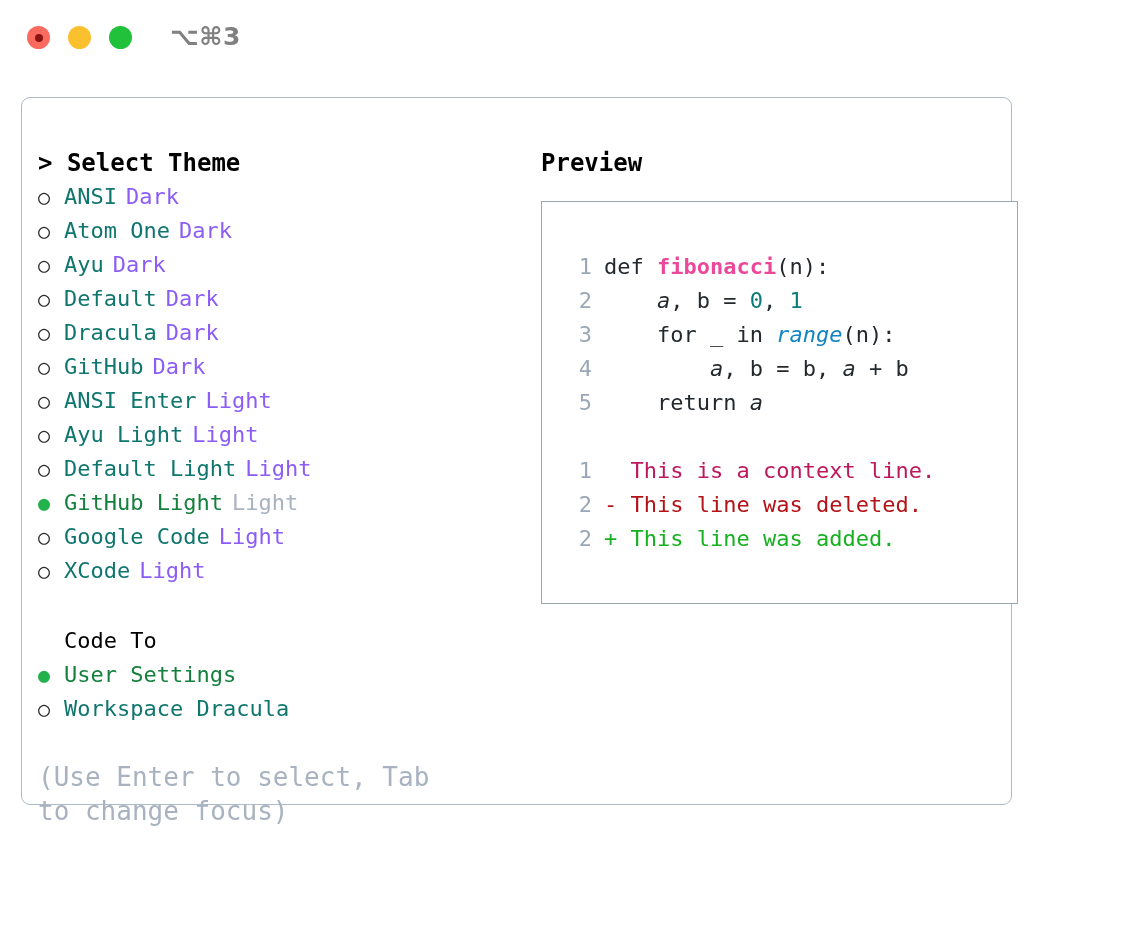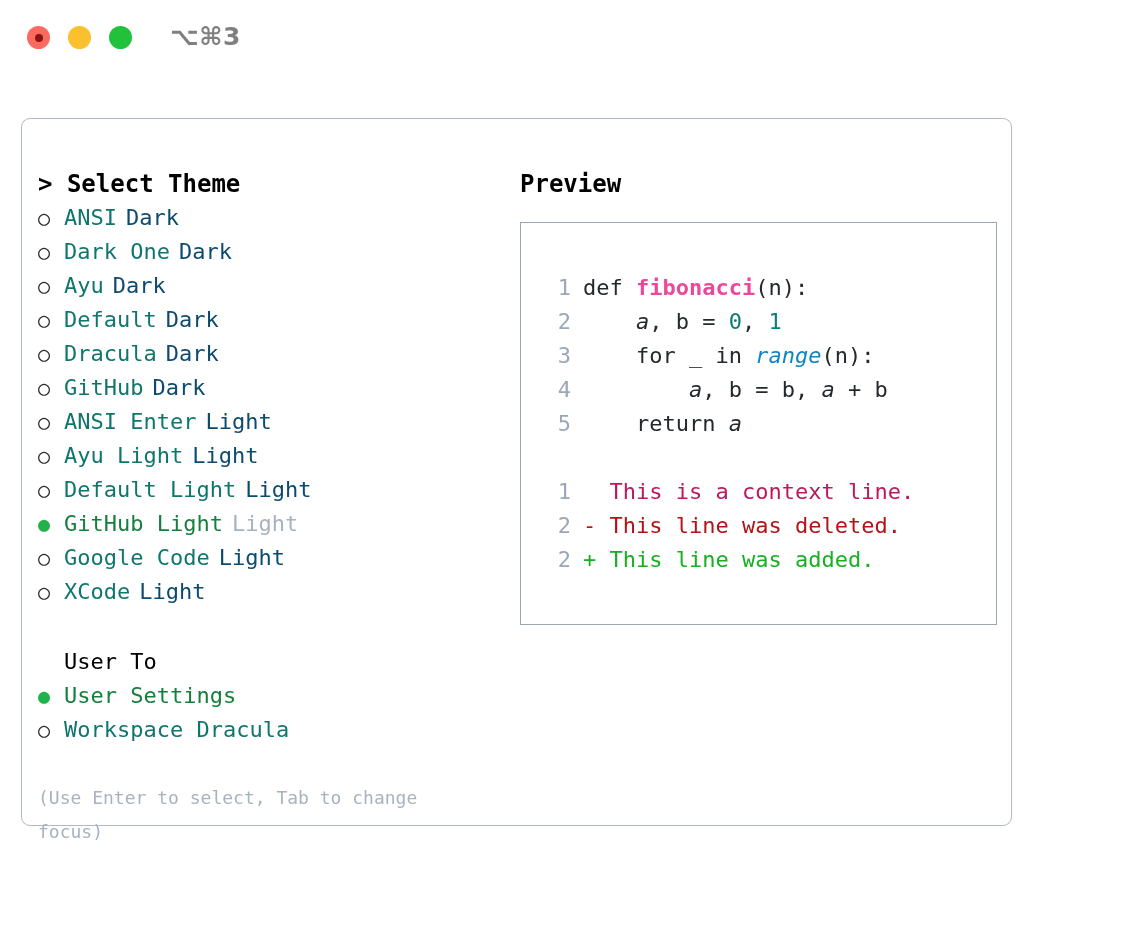--- a/index.html
+++ b/index.html
@@ -71,21 +71,20 @@
   .panel {
     position: absolute;
     left: 21px;
     top: 97px;
     width: 991px;
     height: 708px;
     border: 1.5px solid #aebac6;
     border-radius: 9px;
     box-sizing: border-box;
     background: #ffffff;
-    margin-top: 21px;
   }
 
   .columns {
     position: absolute;
     left: 0; top: 0;
     width: 100%;
     height: 100%;
   }
 
   
@@ -117,47 +116,47 @@
     width: 26px;
     flex: 0 0 26px;
     font-size: 20px;
     color: #2a2a2a;
     line-height: 34px;
   }
   .bullet.sel { color: #22b24c; }
   .opt-label { color: #0f766e; }
   .opt-row.selected .opt-label { color: #15803d; }
   .opt-kind {
-    color: #0c4a6e;
+    color: #8b5cf6;
     margin-left: 9px;
   }
   .opt-row.selected .opt-kind { color: #a8b2c0; }
 
   .apply-block { margin-top: 36px; }
   .apply-head {
     font-size: 22px;
     color: #000000;
     line-height: 34px;
     padding-left: 26px;
     white-space: pre;
   }
 
   .hint {
     margin-top: 34px;
-    font-size: 18px;
+    font-size: 26px;
     color: #a8b2c0;
     line-height: 34px;
     width: 410px;
     white-space: pre-wrap;
   }
 
   
   .right-col {
     position: absolute;
-    left: 458px;
+    left: 479px;
     top: 48px;
     width: 490px;
     padding-left: 40px;
   }
   .preview-title {
     font-size: 24px;
     font-weight: bold;
     color: #000000;
     line-height: 34px;
     margin-bottom: 21px;
@@ -213,35 +212,35 @@
   </div>
 
   <div class="panel">
     <div class="columns">
 
       <div class="left-col">
         <div class="section-title">&gt; Select Theme</div>
 
         <div class="theme-list" id="theme-list">
             <div class="opt-row"><span class="bullet">○</span><span class="opt-label">ANSI</span><span class="opt-kind">Dark</span></div>
-            <div class="opt-row"><span class="bullet">○</span><span class="opt-label">Dark One</span><span class="opt-kind">Dark</span></div>
+            <div class="opt-row"><span class="bullet">○</span><span class="opt-label">Atom One</span><span class="opt-kind">Dark</span></div>
             <div class="opt-row"><span class="bullet">○</span><span class="opt-label">Ayu</span><span class="opt-kind">Dark</span></div>
             <div class="opt-row"><span class="bullet">○</span><span class="opt-label">Default</span><span class="opt-kind">Dark</span></div>
             <div class="opt-row"><span class="bullet">○</span><span class="opt-label">Dracula</span><span class="opt-kind">Dark</span></div>
             <div class="opt-row"><span class="bullet">○</span><span class="opt-label">GitHub</span><span class="opt-kind">Dark</span></div>
             <div class="opt-row"><span class="bullet">○</span><span class="opt-label">ANSI Enter</span><span class="opt-kind">Light</span></div>
             <div class="opt-row"><span class="bullet">○</span><span class="opt-label">Ayu Light</span><span class="opt-kind">Light</span></div>
             <div class="opt-row"><span class="bullet">○</span><span class="opt-label">Default Light</span><span class="opt-kind">Light</span></div>
             <div class="opt-row selected"><span class="bullet sel">●</span><span class="opt-label">GitHub Light</span><span class="opt-kind">Light</span></div>
             <div class="opt-row"><span class="bullet">○</span><span class="opt-label">Google Code</span><span class="opt-kind">Light</span></div>
             <div class="opt-row"><span class="bullet">○</span><span class="opt-label">XCode</span><span class="opt-kind">Light</span></div>
           </div>
 
         <div class="apply-block">
-          <div class="apply-head">User To</div>
+          <div class="apply-head">Code To</div>
           <div id="apply-list">
               <div class="opt-row selected"><span class="bullet sel">●</span><span class="opt-label">User Settings</span></div>
               <div class="opt-row"><span class="bullet">○</span><span class="opt-label">Workspace Dracula</span></div>
             </div>
         </div>
 
         <div class="hint">(Use Enter to select, Tab to change focus)</div>
       </div>
 
       <div class="right-col">

